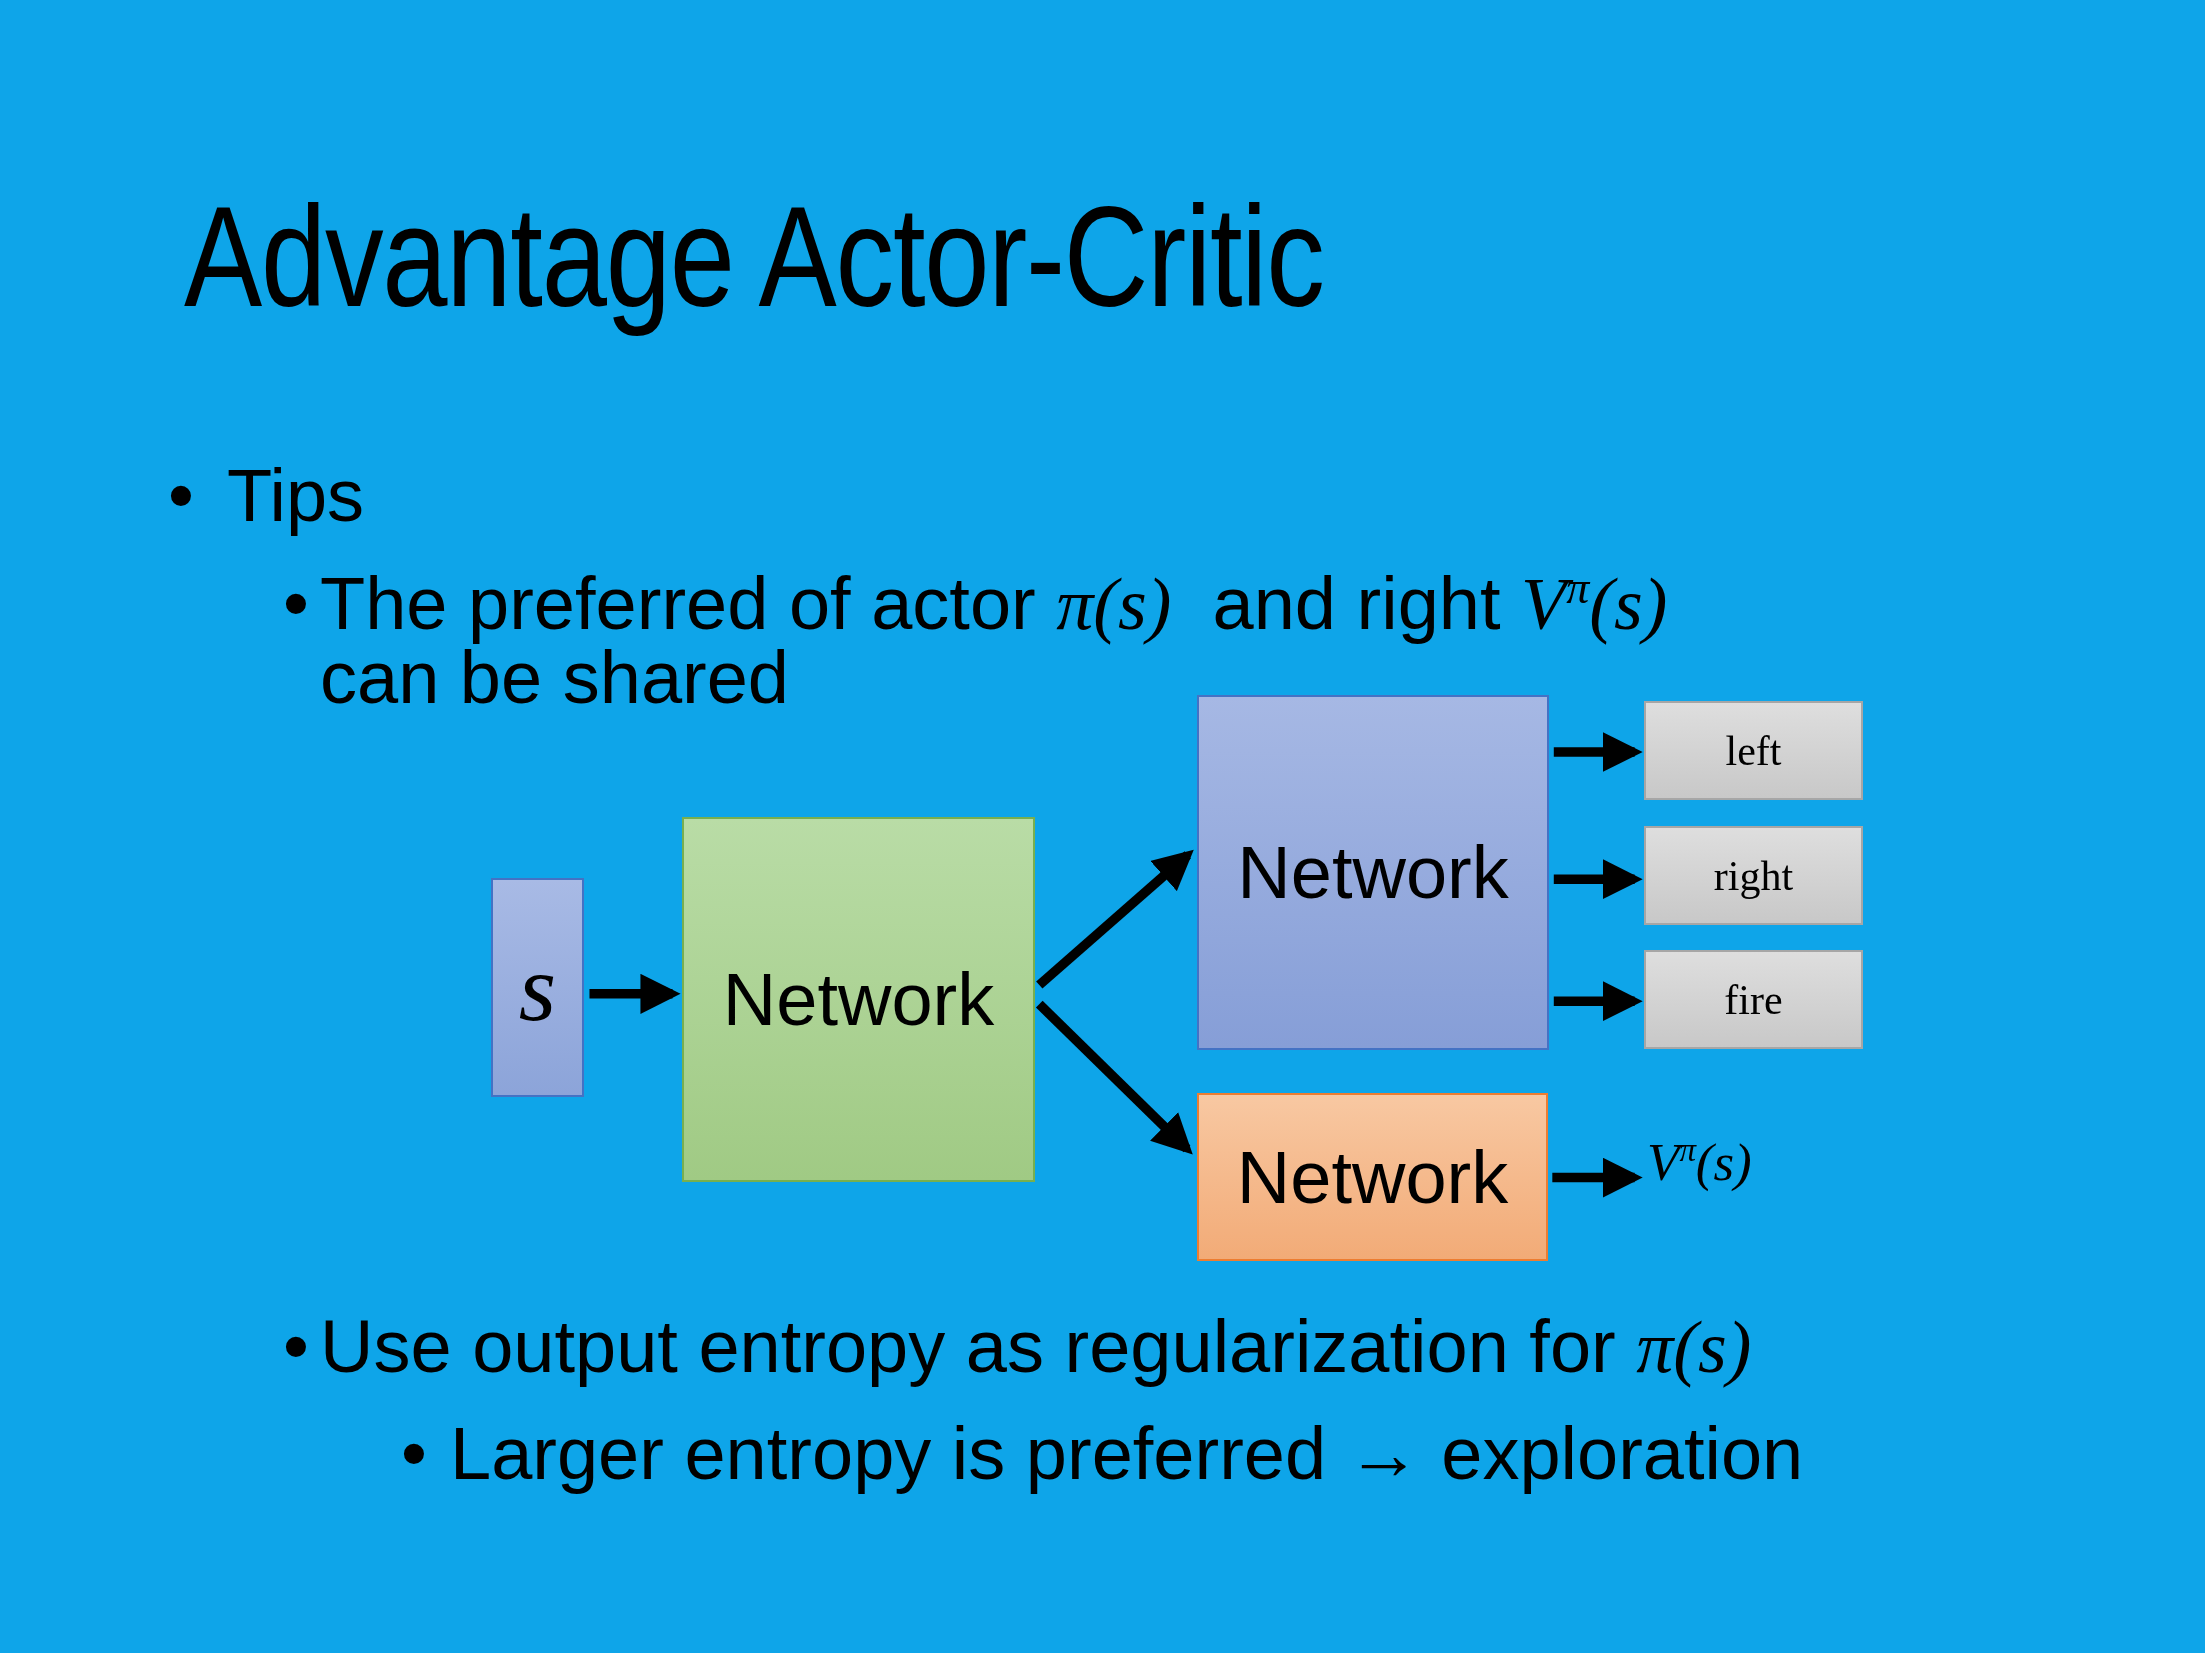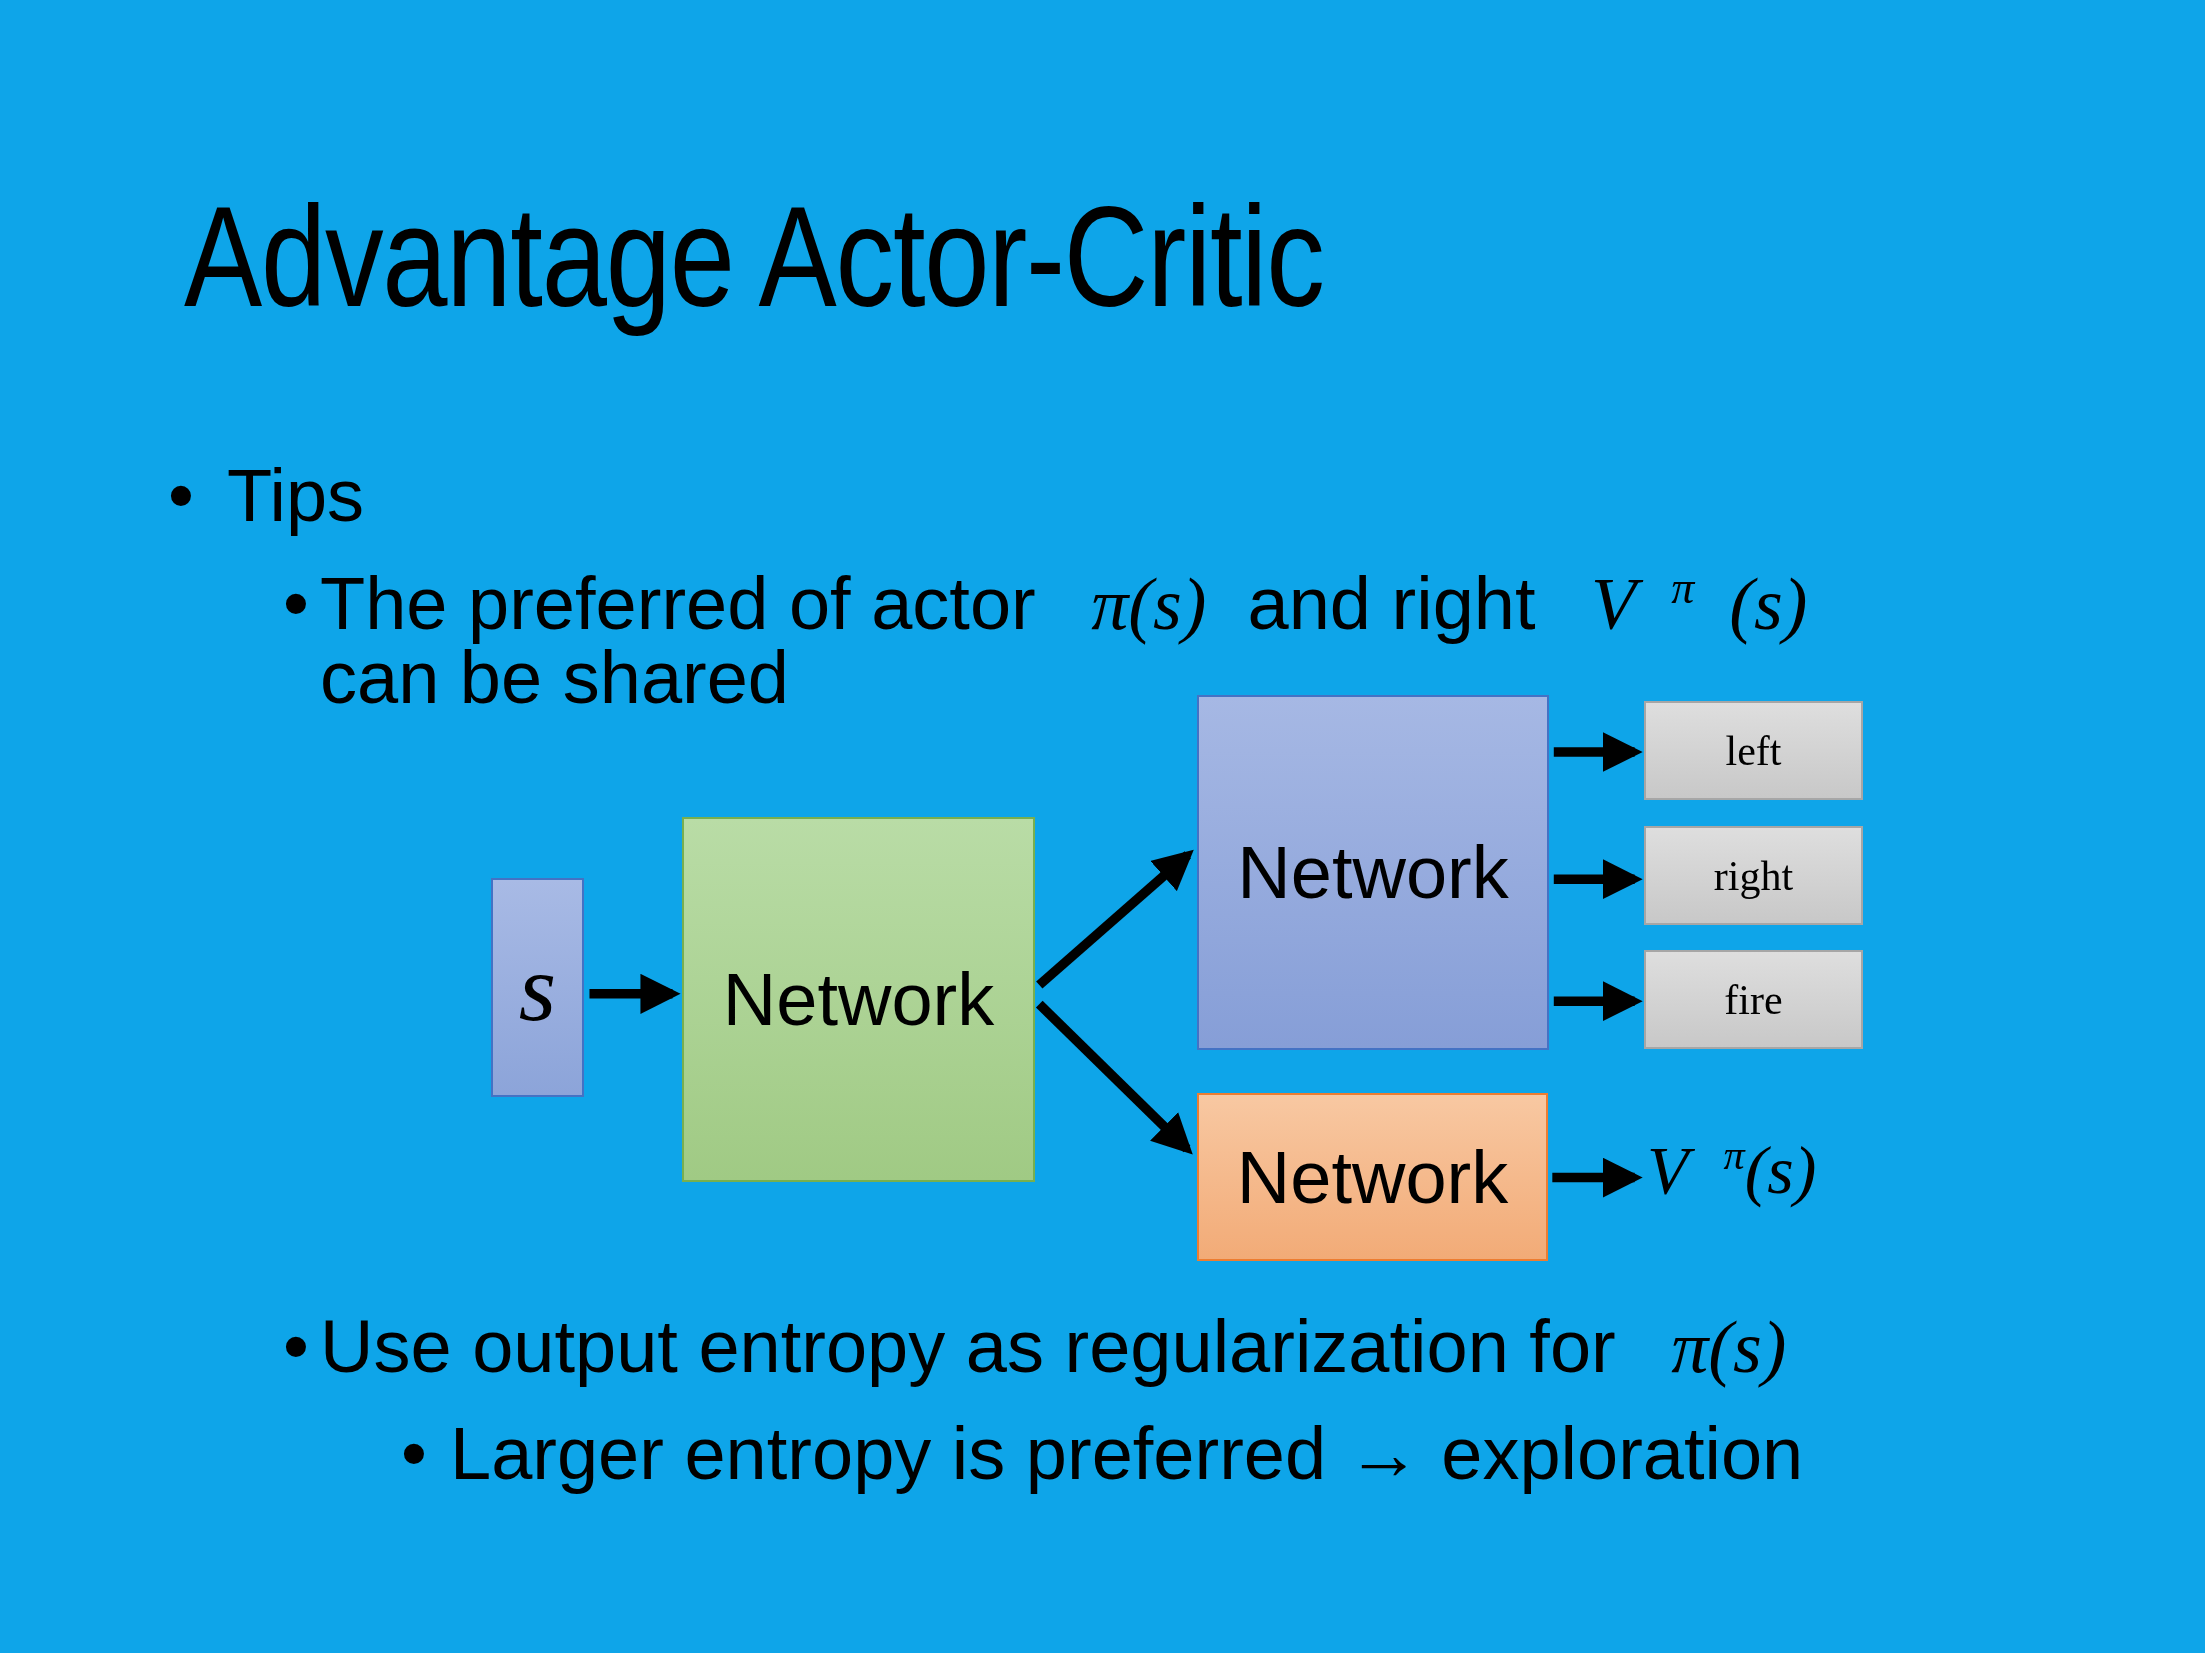--- a/index.html
+++ b/index.html
@@ -30,21 +30,20 @@
     font-size:74px;
     line-height:1;
     white-space:pre;
   }
   .group{position:absolute;font-size:74px;line-height:1;}
   .group .row{display:flex;align-items:baseline;white-space:pre;}
   .dot{display:inline-block;flex:0 0 auto;}
   .math{
     font-family:"Liberation Serif","DejaVu Serif",serif;
     font-style:italic;
-    margin-left:35px;
   }
   sup.math{
     font-size:62%;
     line-height:0;
     vertical-align:super;
   }
   
   .box{
     position:absolute;
     display:flex;
@@ -86,21 +85,21 @@
     font-size:42px;
   }
   .action-left{top:701px;}
   .action-right{top:826px;}
   .action-fire{top:950px;}
   .critic-output{
     position:absolute;
     left:1647px;top:1136px;
     font-family:"Liberation Serif","DejaVu Serif",serif;
     font-style:italic;
-    font-size:68px;
+    font-size:53px;
     line-height:1;
     white-space:nowrap;
   }
   svg.arrows{
     position:absolute;
     left:0;top:0;
     pointer-events:none;
   }
   svg.arrows line{
     stroke:#000;

